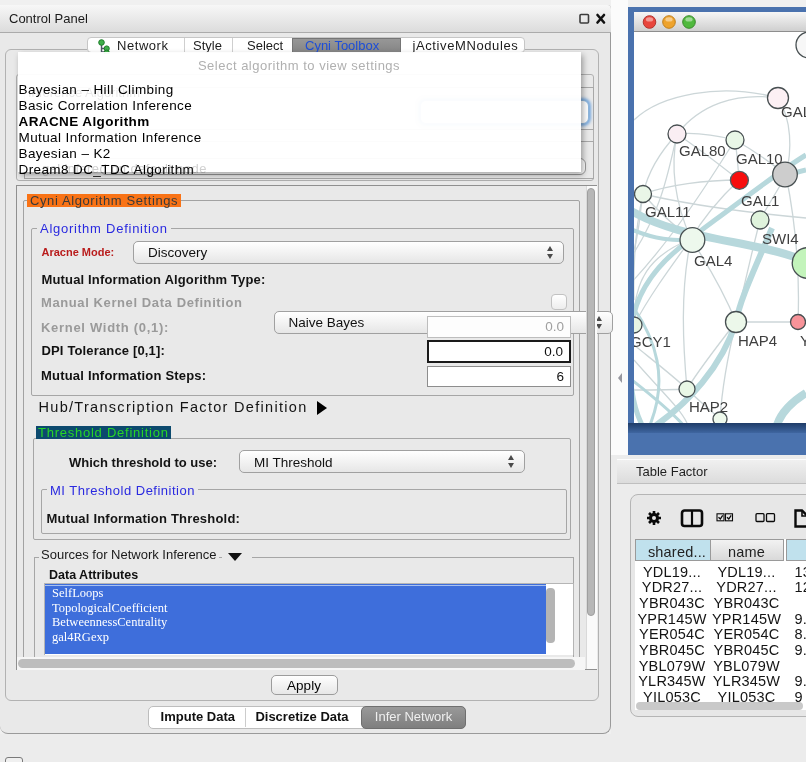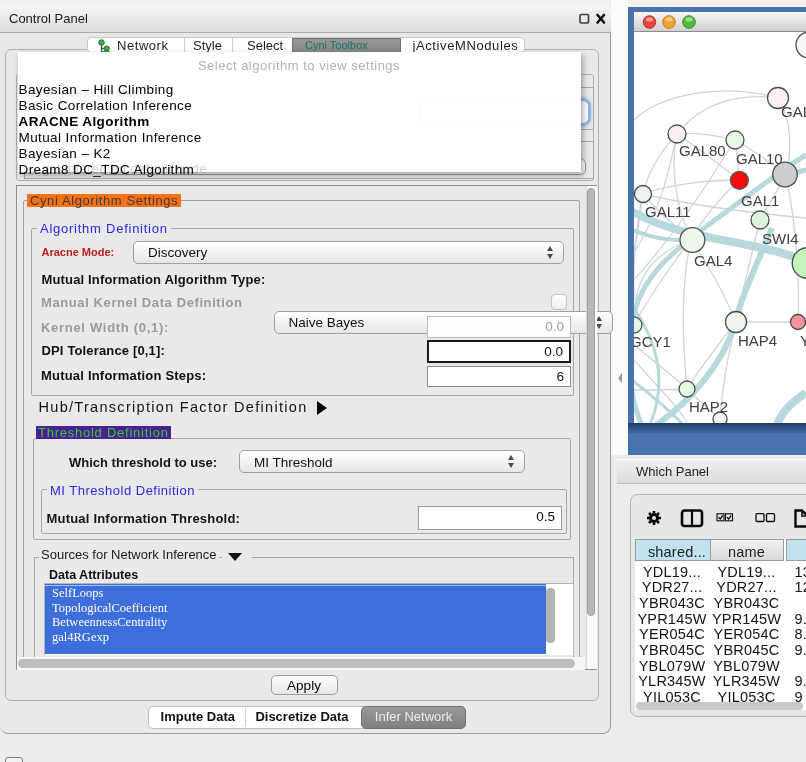--- a/index.html
+++ b/index.html
@@ -42,21 +42,21 @@
 <div class="ab" style="left:291.5px;top:37.5px;width:109.5px;height:15.5px;background:linear-gradient(#979797,#858585);border:1px solid #757575;"></div>
 <svg class="ab" style="left:98px;top:38.5px;" width="13" height="15" viewBox="0 0 13 15">
   <path d="M3.5 4 L3.5 13 L8 13 M3.5 9.5 L7 9.5" stroke="#4e5566" stroke-width="1.4" fill="none"></path>
   <circle cx="3.5" cy="3.5" r="2.8" fill="#3fae4a" stroke="#1d7c2a" stroke-width="1"></circle>
   <circle cx="8.7" cy="9.5" r="2.6" fill="#3fae4a" stroke="#1d7c2a" stroke-width="1"></circle>
   <circle cx="8.7" cy="13.6" r="2.6" fill="#3fae4a" stroke="#1d7c2a" stroke-width="1"></circle>
 </svg>
 <div class="ab" style="left:117px;top:36.5px;height:17px;line-height:17.5px;font-size:13px;letter-spacing:.55px;color:#1c1c1c;">Network</div>
 <div class="ab" style="left:193px;top:36.5px;height:17px;line-height:17.5px;font-size:13px;color:#1c1c1c;">Style</div>
 <div class="ab" style="left:247px;top:36.5px;height:17px;line-height:17.5px;font-size:13px;color:#1c1c1c;text-align:right;">Select</div>
-<div class="ab" style="left:305px;top:36.5px;height:17px;line-height:17.5px;font-size:11px;color:#0f766e;">Cyni Toolbox</div>
+<div class="ab" style="left:305px;top:36.5px;height:17px;line-height:17.5px;font-size:13px;color:#1d4ed8;">Cyni Toolbox</div>
 <div class="ab" style="left:412.5px;top:36.5px;height:17px;line-height:17.5px;font-size:13px;letter-spacing:.6px;color:#1c1c1c;">jActiveMNodules</div>
 
 <div id="viewport" class="ab" style="left:16px;top:185px;width:581px;height:485px;border:1px solid #909090;border-right:none;background:#e9e9e9;"></div>
 
 <div class="ab" style="left:23px;top:200px;width:556.5px;height:469px;border:1px solid #a2a2a2;border-radius:2px;"></div>
 <div class="ab" style="left:27px;top:193.5px;height:13px;line-height:13px;font-size:13px;color:#3a3a3a;background:#f97316;padding:0 3px;letter-spacing:.6px;">Cyni Algorithm Settings</div>
 
 <div class="ab" style="left:31px;top:228px;width:543px;height:168px;border:1px solid #a6a6a6;border-radius:2px;"></div>
 <div class="ab" style="left:37px;top:221.5px;height:13px;line-height:13px;font-size:13px;color:#2a2ae0;background:#e9e9e9;padding:0 3px;letter-spacing:.75px;">Algorithm Definition</div>
 
@@ -82,33 +82,32 @@
 <div class="ab b" style="left:41.5px;top:343px;font-size:13px;letter-spacing:.15px;color:#111;">DPI Tolerance [0,1]:</div>
 <div class="field ab" style="left:427px;top:340px;width:144px;height:22.5px;border:2px solid #1a1a1a;color:#111;">0.0</div>
 
 <div class="ab b" style="left:41px;top:368px;font-size:13px;letter-spacing:.2px;color:#111;">Mutual Information Steps:</div>
 <div class="field ab" style="left:427px;top:365.5px;width:144px;height:21.5px;border:1px solid #8d8d8d;color:#111;">6</div>
 
 <div class="ab" style="left:38.5px;top:399px;font-size:14.5px;letter-spacing:1.3px;color:#141414;">Hub/Transcription Factor Definition</div>
 <div class="ab" style="left:317px;top:400.5px;width:0;height:0;border-left:10.5px solid #000;border-top:7px solid transparent;border-bottom:7px solid transparent;"></div>
 
 <div class="ab" style="left:33px;top:438px;width:538px;height:101.5px;border:1px solid #a6a6a6;border-radius:2px;"></div>
-<div class="ab" style="left:36px;top:426px;height:13px;line-height:13px;font-size:13px;color:#27d527;background:#4c1d95;padding:0 2px;letter-spacing:.75px;">Threshold Definition</div>
+<div class="ab" style="left:36px;top:426px;height:13px;line-height:13px;font-size:13px;color:#27d527;background:#0c4a6e;padding:0 2px;letter-spacing:.75px;">Threshold Definition</div>
 
 <div class="ab b" style="left:69px;top:455px;font-size:13px;color:#141414;">Which threshold to use:</div>
 <div class="combo ab" style="left:239px;top:450px;width:286px;height:23px;">
       <span>MI Threshold</span>
       <i class="up"></i>
       <i class="dn"></i>
     </div>
 
 <div class="ab" style="left:41px;top:489px;width:526px;height:44.5px;border:1px solid #a6a6a6;border-radius:2px;"></div>
 <div class="ab" style="left:47px;top:483.5px;height:13px;line-height:13px;font-size:13px;color:#2a2ae0;background:#e9e9e9;padding:0 3px;letter-spacing:.5px;">MI Threshold Definition</div>
 <div class="ab b" style="left:46.5px;top:511px;font-size:13px;letter-spacing:.2px;color:#141414;">Mutual Information Threshold:</div>
-<div class="field ab" style="left:418px;top:506px;width:144px;height:24px;border:1px solid #9a9a9a;color:#111;">0.5</div>
 
 <div class="ab" style="left:33.5px;top:557px;width:540.5px;height:112px;border:1px solid #a6a6a6;border-top:1px solid #a6a6a6;border-bottom:none;"></div>
 <div class="ab" style="left:39px;top:548px;height:13px;line-height:13px;font-size:13px;color:#1a1a1a;background:#e9e9e9;padding:0 2px;">Sources for Network Inference</div>
 <div class="ab" style="left:222px;top:551px;width:30px;height:11px;background:#e9e9e9;"></div>
 <div class="ab" style="left:228px;top:552.5px;width:0;height:0;border-top:8px solid #111;border-left:7px solid transparent;border-right:7px solid transparent;"></div>
 <div class="ab b" style="left:49px;top:567.5px;font-size:12.5px;color:#111;">Data Attributes</div>
 
 <div class="ab" style="left:44px;top:583px;width:530px;height:71.5px;background:#fff;border:1px solid #b5b5b5;border-bottom:none;"></div>
 <div class="ab" style="left:45px;top:583.5px;width:500.5px;height:70.5px;background:#3e6edb;"></div>
 <div class="ab" style="left:45px;top:585.2px;width:500.5px;height:1px;background:#a9c1ef;"></div>
@@ -223,21 +222,21 @@
     <text x="762" y="244">SWI4</text>
     <text x="694" y="266">GAL4</text>
     <text x="630" y="347">GCY1</text>
     <text x="738" y="346">HAP4</text>
     <text x="800" y="346">Y</text>
     <text x="689" y="412">HAP2</text>
   </g>
 </svg>
 
 <div class="ab" style="left:617px;top:459px;width:189px;height:25px;background:linear-gradient(#f0f0f0,#dcdcdc);border-top:1px solid #fdfdfd;border-bottom:1px solid #bfbfbf;"></div>
-<div class="ab" style="left:636px;top:459px;height:25px;line-height:25px;font-size:13px;color:#1f1f1f;">Which Panel</div>
+<div class="ab" style="left:636px;top:459px;height:25px;line-height:25px;font-size:13px;color:#1f1f1f;">Table Factor</div>
 
 <div class="ab" style="left:630px;top:494px;width:200px;height:223px;background:#e7e7e7;border:1px solid #b5b5b5;border-radius:8px;"></div>
 
 <svg class="ab" style="left:645px;top:509px;" width="165" height="19" viewBox="0 0 165 19">
 
   <g fill="#0a0a0a">
     <circle cx="9" cy="9" r="5"></circle>
     <g stroke="#0a0a0a" stroke-width="2.6">
       <path d="M9 2 L9 16 M2 9 L16 9 M4 4 L14 14 M14 4 L4 14"></path>
     </g>

